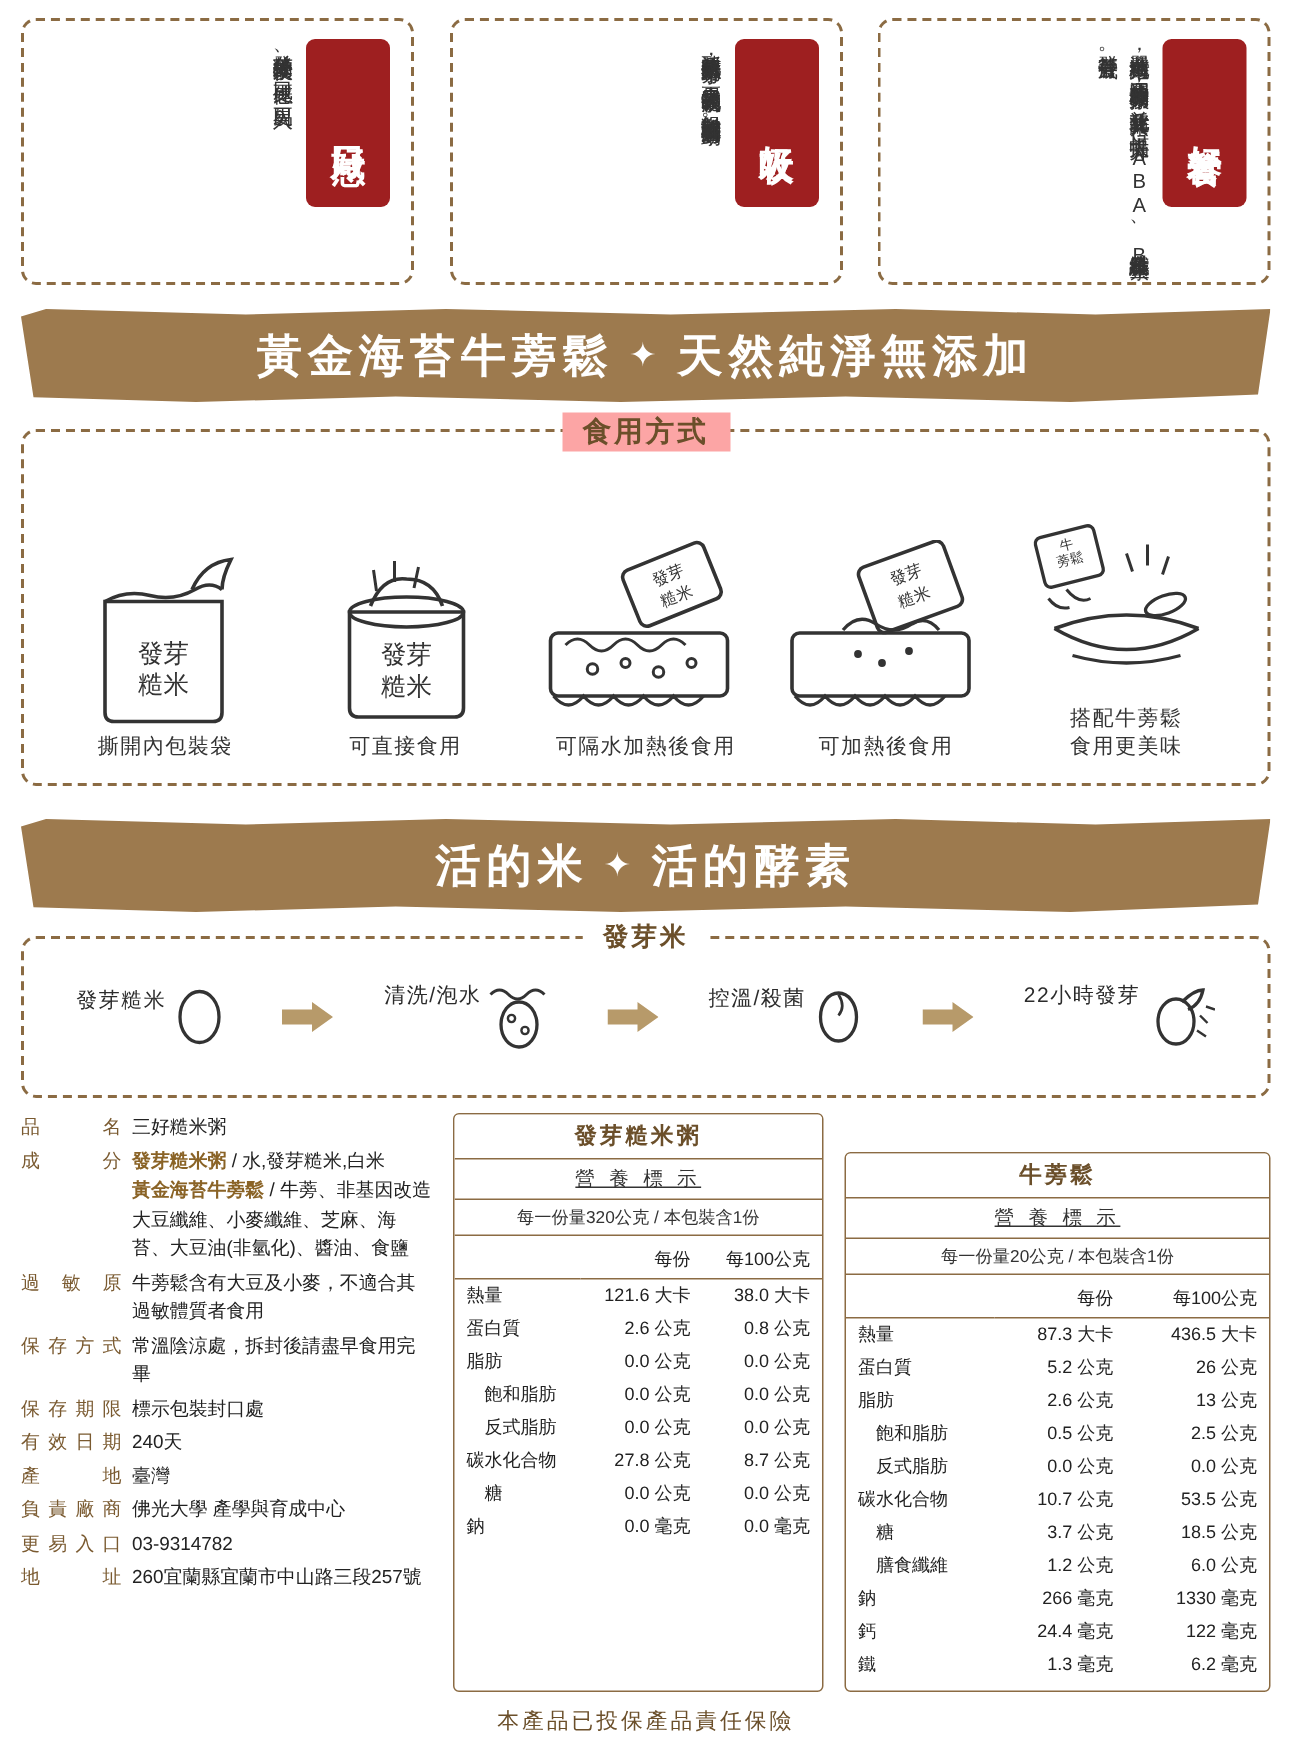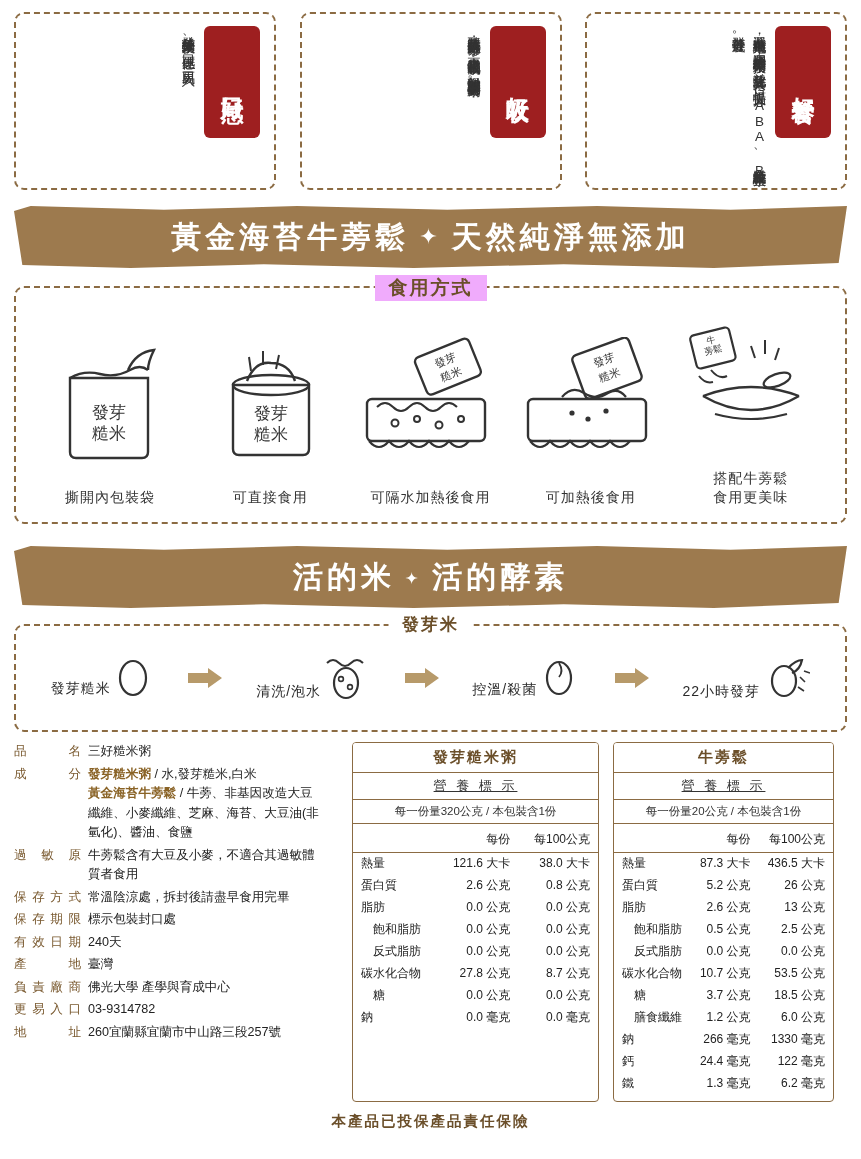--- a/index.html
+++ b/index.html
@@ -78,37 +78,37 @@
     margin: 18px 14px 0 14px;
     border: 2px dashed #8b6b43;
     border-radius: 10px;
     position: relative;
     height: 238px;
     padding-top: 18px;
   }
   .usage-title {
     position: absolute; top: -13px; left: 50%;
     transform: translateX(-50%);
-    background: #f0abfc; padding: 0 14px;
+    background: #fca5a5; padding: 0 14px;
     font-size: 19px; font-weight: bold; color: #6b4f2a;
     letter-spacing: 2px;
   }
   .usage-row {
     display: flex; align-items: flex-end; justify-content: space-around;
     height: 100%;
     padding: 0 14px 14px 14px;
   }
   .usage-item {
     display: flex; flex-direction: column; align-items: center;
     justify-content: flex-end;
     width: 150px;
   }
   .usage-item .art { height: 140px; display: flex; align-items: flex-end; justify-content: center; }
   .usage-cap {
-    margin-top: 23px;
+    margin-top: 0;
     font-size: 14px; color: #333; text-align: left; line-height: 1.4;
     letter-spacing: 1px;
   }
 
   
   .process {
     margin: 16px 14px 0 14px;
     border: 2px dashed #8b6b43;
     border-radius: 10px;
     position: relative;
@@ -116,28 +116,28 @@
     display: flex; align-items: center; justify-content: space-around;
     padding: 0 18px;
   }
   .process-title {
     position: absolute; top: -13px; left: 50%;
     transform: translateX(-50%);
     background: #fff; padding: 0 14px;
     font-size: 17px; font-weight: bold; color: #6b4f2a;
     letter-spacing: 2px;
   }
-  .p-step { display: flex; align-items: flex-end; gap: 0; font-size: 14px; letter-spacing: 1px; }
+  .p-step { display: flex; align-items: flex-start; gap: 0; font-size: 14px; letter-spacing: 1px; }
   .arrow { width: 34px; height: 20px; }
 
   
   .bottom {
     display: flex;
     padding: 10px 14px 0 14px;
-    gap: 28px;
+    gap: 14px;
     align-items: flex-start;
   }
   .spec { width: 310px; font-size: 12.6px; line-height: 1.55; }
   .spec-row { display: flex; margin-bottom: 3px; }
   .spec-label {
     width: 74px; flex: 0 0 74px;
     color: #7a5a30; letter-spacing: 3px;
     text-align: justify; text-align-last: justify;
     padding-right: 4px;
   }
@@ -147,21 +147,21 @@
   
   .nutri-wrap { display: flex; gap: 14px; flex: 1; }
   .nutri {
     border: 1px solid #8b6b43;
     border-radius: 4px;
     width: 247px;
     font-size: 12px;
     overflow: hidden;
     background: #fff;
   }
-  .nutri.wide { width: 221px; }
+  .nutri.wide { width: 284px; margin-top: 26px; }
   .nutri h3 {
     margin: 0; padding: 5px 0;
     text-align: center; font-size: 15px; letter-spacing: 2px;
     background: #fff; color: #6b4f2a; font-weight: bold;
     border-bottom: 1px solid #8b6b43;
   }
   .nutri .sub {
     text-align: center; padding: 4px 0; letter-spacing: 3px;
     font-size: 13px; border-bottom: 1px solid #8b6b43; color: #333; text-decoration: underline;
   }
@@ -172,21 +172,21 @@
   .nutri table { width: 100%; border-collapse: collapse; }
   .nutri td { padding: 2.5px 8px; font-size: 12px; color: #222; }
   .nutri tr.head td { border-bottom: 1px solid #8b6b43; padding-bottom: 4px; text-align: right; }
   .nutri td.c2, .nutri td.c3 { text-align: right; white-space: nowrap; }
   .nutri td.c1 { text-align: left; }
   .indent { padding-left: 20px !important; }
   .nutri .body { padding: 4px 0 6px 0; }
 
   .insurance {
     text-align: center;
-    font-size: 14.5px; font-weight: bold; color: #6b4f2a;
+    font-size: 14.5px; font-weight: normal; color: #6b4f2a;
     letter-spacing: 2px;
     margin-top: 10px;
   }
 
   svg { display: block; }
 </style>
 </head>
 <body>
 
 <div class="page">
@@ -301,21 +301,21 @@
             <ellipse cx="96" cy="62" rx="14" ry="6" fill="none" stroke="#333" stroke-width="2.2" transform="rotate(-20 96 62)"></ellipse>
           </svg>
         </div>
         <div class="usage-cap" style="white-space:pre-line">搭配牛蒡鬆
 食用更美味</div>
       </div>
 
     </div>
   </div>
 
-  <div class="ribbon" style="margin-top:22px;font-family:Liberation Mono, monospace;">
+  <div class="ribbon" style="margin-top:22px;">
     <span>活的米</span>
     <span class="spark">✦</span>
     <span>活的酵素</span>
   </div>
 
   <div class="process">
     <div class="process-title">發芽米</div>
 
     <div class="p-step">
       <span>發芽糙米</span>

